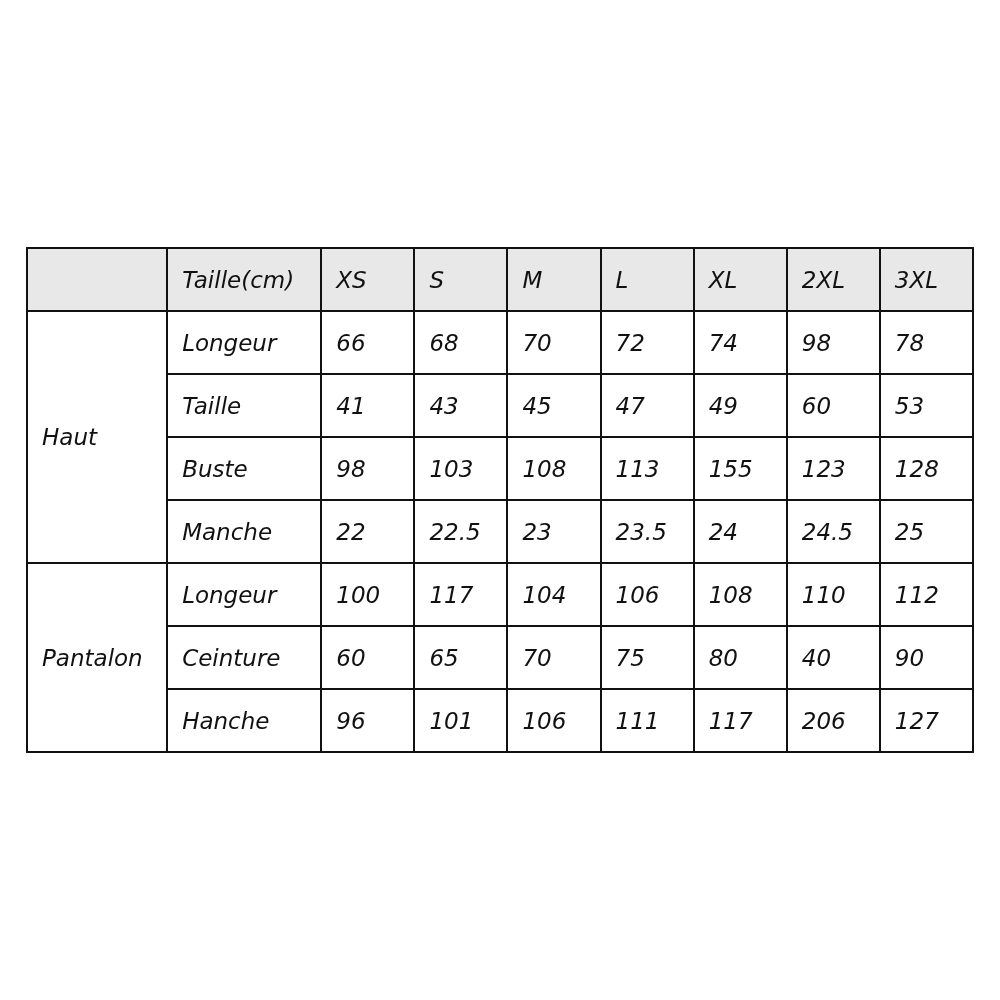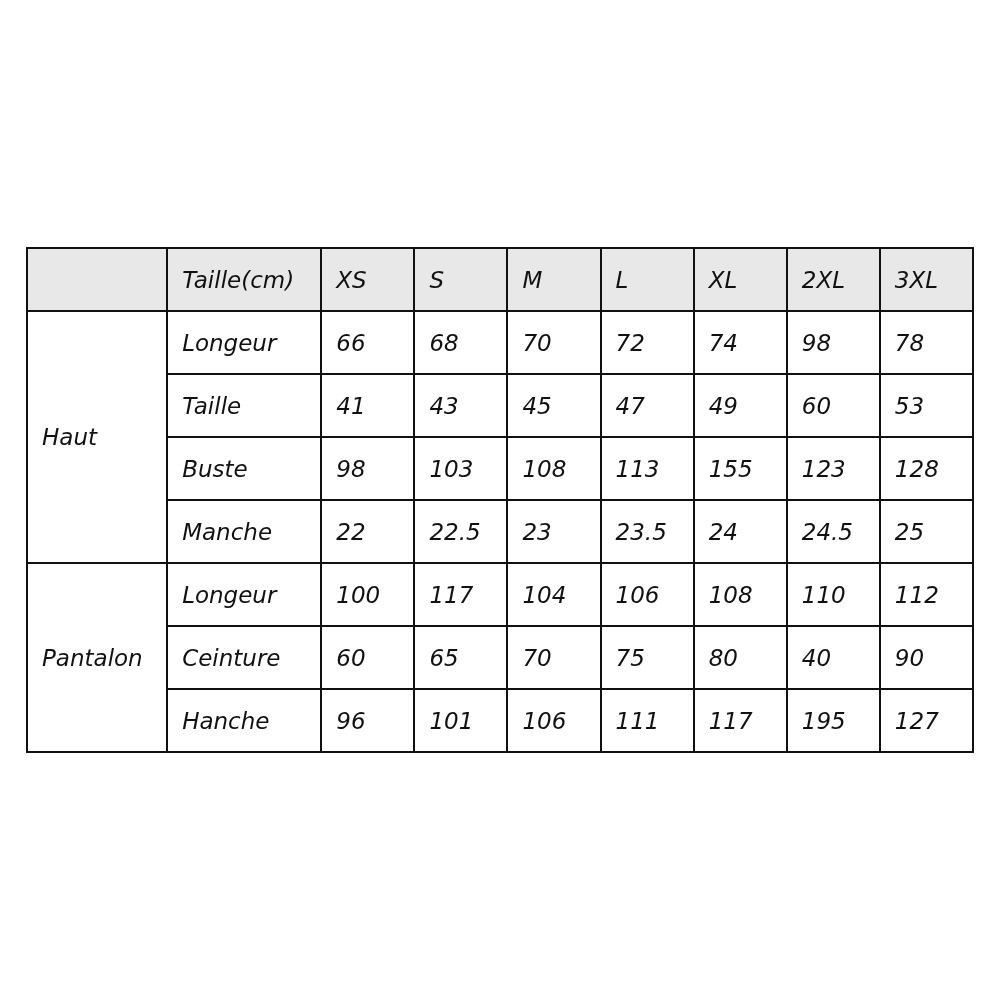--- a/index.html
+++ b/index.html
@@ -157,20 +157,20 @@
           <td>40</td>
           <td>90</td>
         </tr>
         <tr>
           <td>Hanche</td>
           <td>96</td>
           <td>101</td>
           <td>106</td>
           <td>111</td>
           <td>117</td>
-          <td>195</td>
+          <td>206</td>
           <td>127</td>
         </tr>
 
       </tbody>
     </table>
   </div>
 </div>
 
 </body></html>

